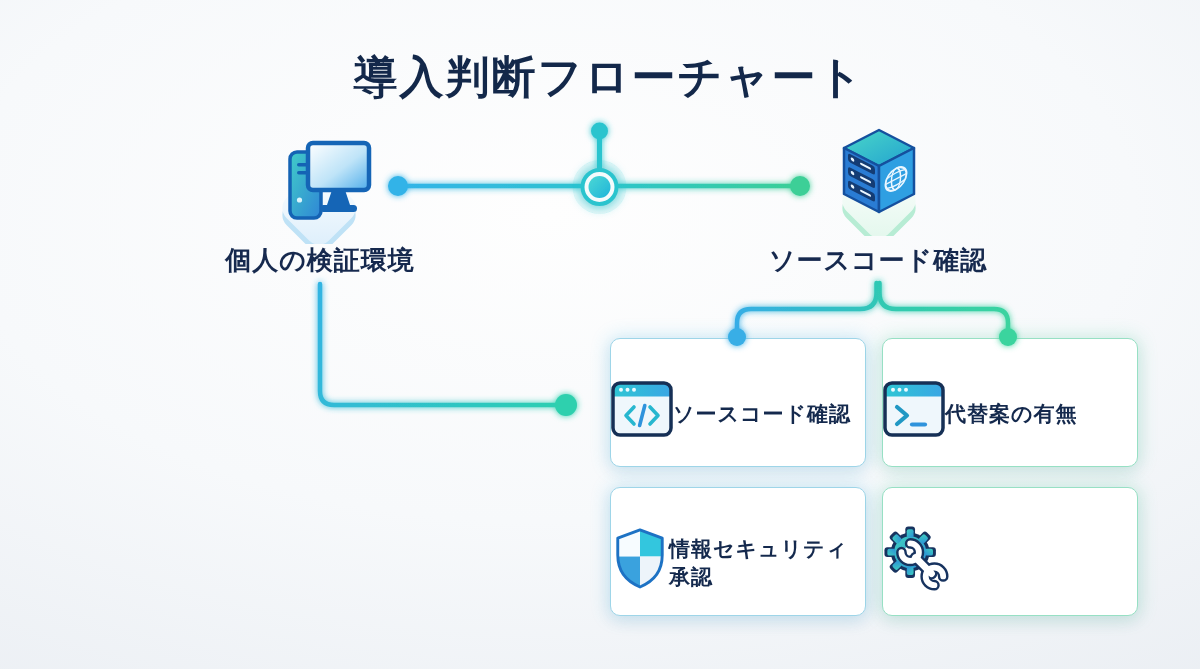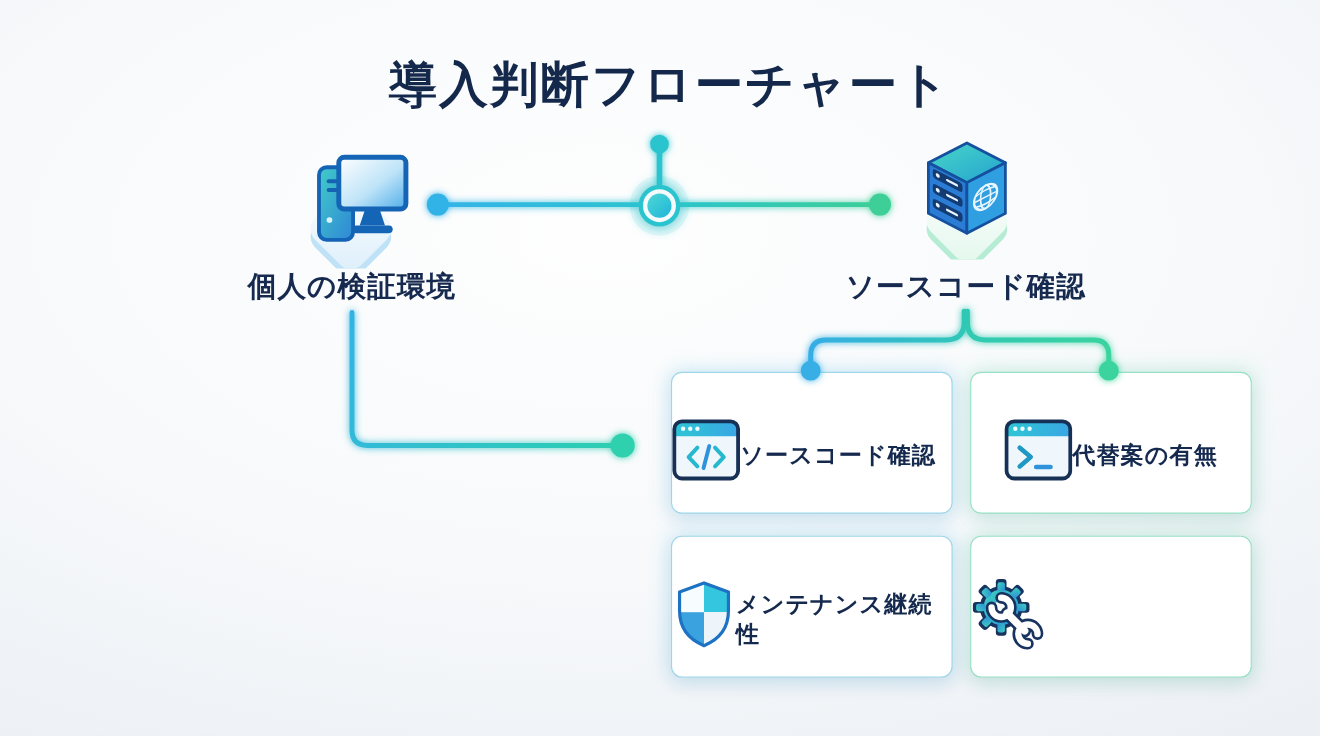--- a/index.html
+++ b/index.html
@@ -26,21 +26,21 @@
   .card{
     position:absolute;width:256px;height:129px;background:#ffffff;
     border-radius:10px;z-index:2;display:flex;flex-direction:row;
     align-items:center;justify-content:flex-start;padding-top:13px;box-sizing:border-box;
   }
   .card.blue{border:1.5px solid #9ed5e8;box-shadow:0 0 18px 2px rgba(56,182,232,.22),0 6px 16px rgba(30,60,100,.07);}
   .card.green{border:1.5px solid #97e0c4;box-shadow:0 0 18px 2px rgba(62,207,150,.22),0 6px 16px rgba(30,60,100,.07);}
   .card .card-icon{height:62px;display:flex;align-items:center;justify-content:center;}
   .card .card-label{margin-top:9px;font-size:21px;font-weight:700;color:#14294d;letter-spacing:1px;}
   #card-1{left:610px;top:338px;}
-  #card-2{left:882px;top:338px;justify-content:center;}
+  #card-2{left:882px;top:338px;}
   #card-3{left:610px;top:487px;}
   #card-4{left:882px;top:487px;}
 </style>
 </head>
 <body>
 
 <div class="canvas">
 
   <div class="title">導入判断フローチャート</div>
 
@@ -174,21 +174,21 @@
         </defs>
         <g clip-path="url(#shClip)">
           <rect x="7" y="3" width="23" height="27.5" fill="#f7fcff"></rect>
           <rect x="30" y="3" width="23" height="27.5" fill="#33c6de"></rect>
           <rect x="7" y="30.5" width="23" height="32" fill="#3aa2de"></rect>
           <rect x="30" y="30.5" width="23" height="32" fill="#edf4fa"></rect>
         </g>
         <path d="M30,3 L53,11.5 V29 C53,46 43.5,56.5 30,62 C16.5,56.5 7,46 7,29 V11.5 Z" fill="none" stroke="#1d72c4" stroke-width="3" stroke-linejoin="round"></path>
       </svg>
     </div>
-    <div class="card-label">メンテナンス継続性</div>
+    <div class="card-label">情報セキュリティ承認</div>
   </div>
 
   <div class="card green" id="card-4">
     <div class="card-icon">
       <svg width="66" height="66" viewBox="0 0 68 68">
         <defs>
           <linearGradient id="gearG" x1="0" y1="0" x2="1" y2="1">
             <stop offset="0" stop-color="#3ecfc0"></stop>
               <stop offset="1" stop-color="#2b8fd8"></stop>
           </linearGradient>

